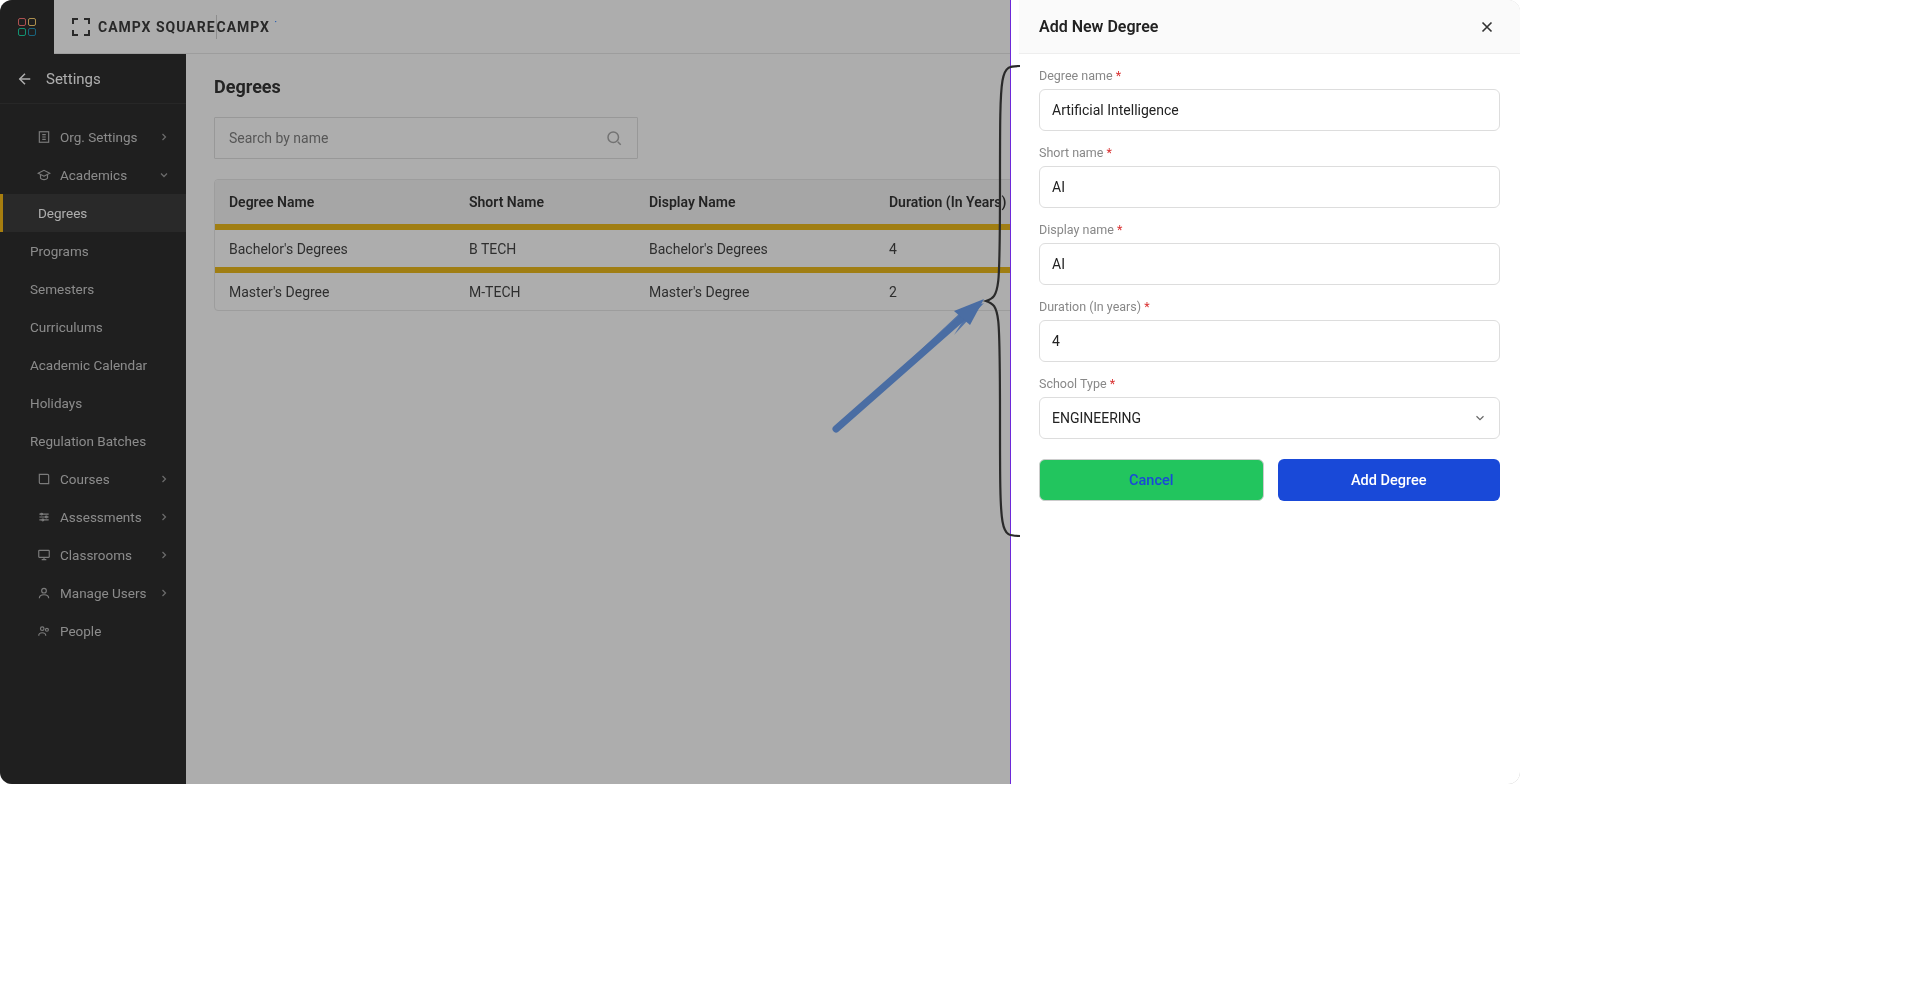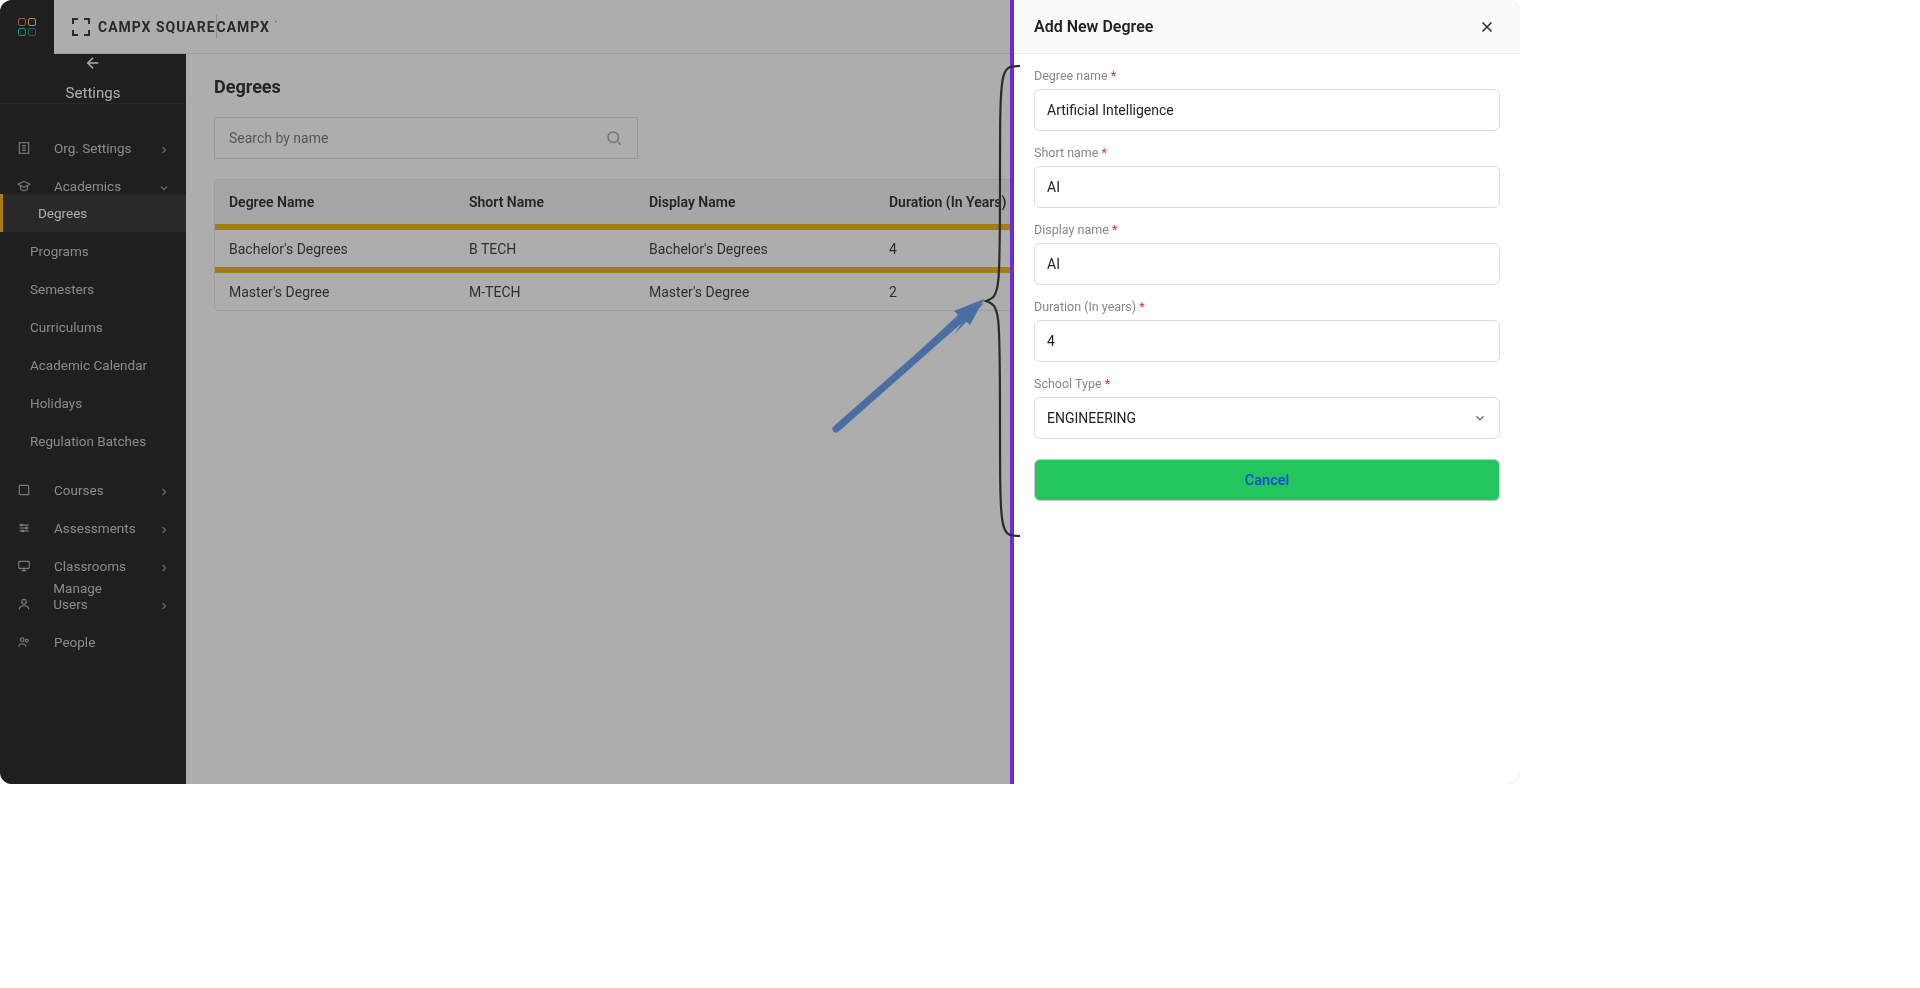--- a/index.html
+++ b/index.html
@@ -109,34 +109,34 @@
     }
     .sidebar-header {
       height: 50px;
       display: flex;
       align-items: center;
       padding: 0 16px;
       gap: 12px;
       color: #fff;
       font-size: 15px;
       border-bottom: 1px solid rgba(255,255,255,0.06);
-      flex-direction: column;
     }
     .sidebar-list {
       padding-top: 14px;
     }
     .sidebar-item {
       height: 38px;
       display: flex;
-      align-items: flex-end;
+      align-items: center;
       padding: 0 16px;
-      gap: 22px;
+      gap: 8px;
       cursor: pointer;
       font-size: 13.5px;
       color: #c8c8c8;
+      margin-left: 20px;
     }
     .sidebar-item .icon-slot {
       width: 16px;
       height: 16px;
       display: flex;
       align-items: center;
       justify-content: center;
       opacity: 0.85;
     }
     .sidebar-item .chev {
@@ -225,21 +225,22 @@
     .side-panel {
       position: absolute;
       top: 0;
       right: 0;
       width: 510px;
       height: 100%;
       background: #fff;
       z-index: 10;
       display: flex;
       flex-direction: column;
-      border-left: 4px solid #6d28d9;
+      border-left: 1px solid #6d28d9;
+      padding-left: 8px;
     }
     .panel-header {
       height: 54px;
       display: flex;
       align-items: center;
       justify-content: space-between;
       padding: 0 20px;
       border-bottom: 1px solid #eee;
       background: #fafafa;
     }
@@ -584,20 +585,21 @@
           <span>
             <svg width="14" height="14" viewBox="0 0 24 24" fill="none" stroke="#666" stroke-width="2">
                 <path d="M6 9l6 6 6-6"></path>
               </svg>
           </span>
         </div>
       </div>
 
       <div class="panel-actions">
         <button class="btn btn-cancel">Cancel</button>
+        <button class="btn btn-primary">Add Degree</button>
       </div>
 
     </div>
   </div>
 
   <svg class="bracket" style="left:982px; top:62px;" width="40" height="478" viewBox="0 0 40 478">
     <path d="M38 4 C 18 4, 18 4, 18 120 C 18 230, 18 234, 4 239 C 18 244, 18 248, 18 358 C 18 474, 18 474, 38 474" fill="none" stroke="#2a2a2a" stroke-width="2.2"></path>
   </svg>
 
   <svg class="annotation-arrow" style="left:830px; top:295px;" width="160" height="140" viewBox="0 0 160 140">

